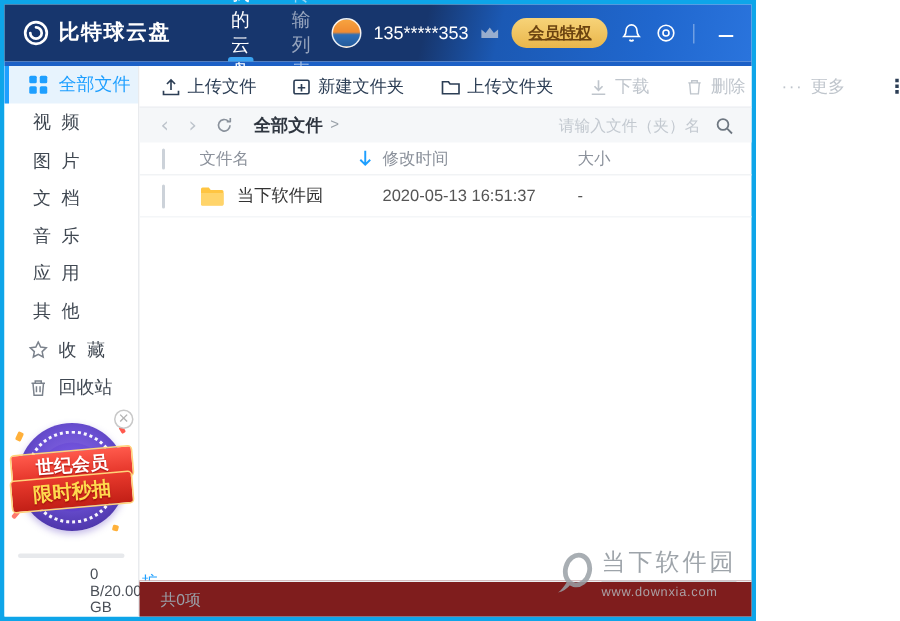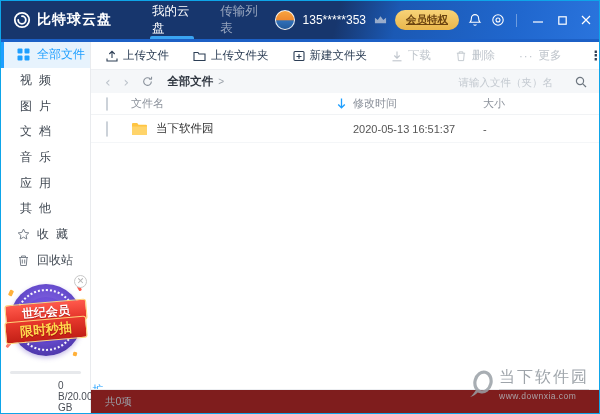--- a/index.html
+++ b/index.html
@@ -1,19 +1,19 @@
 <!DOCTYPE html>
 <html><head>
 <meta charset="utf-8">
 <style>
   * { margin:0; padding:0; box-sizing:border-box; }
   html,body { width:600px; height:414px; }
   body { font-family:"Liberation Sans","DejaVu Sans",sans-serif; font-size:12px; color:#333;
          overflow:hidden; background:#fff; }
-  .window { width:600px; height:414px; display:flex; flex-direction:column; border:1px solid #0ea5e9; }
+  .window { width:504px; height:414px; display:flex; flex-direction:column; border:3px solid #0ea5e9; }
 
   
   .header { height:38px; flex:0 0 38px; display:flex; align-items:center;
     background:linear-gradient(103deg,#17366d 0%,#17366d 56%,#1b59b4 66%,#2067ce 86%,#2a74dd 100%); }
   .logo { display:flex; align-items:center; gap:6px; padding:0 14px 0 12px; }
   .logo-icon { width:18px; height:18px; }
   .logo-text { color:#fff; font-size:14px; font-weight:bold; letter-spacing:1px; white-space:nowrap; }
   .tabs { display:flex; height:38px; margin-left:12px; }
   .tab { position:relative; padding:0 14px; display:flex; align-items:center; font-size:12.5px;
          color:rgba(255,255,255,.55); cursor:pointer; }
@@ -89,21 +89,21 @@
   .tbtn.disabled svg { stroke:#bfc5cc; }
   .kebab { margin-left:auto; color:#2c3e55; font-size:13px; font-weight:bold; cursor:pointer;
           letter-spacing:0; line-height:1; padding:0 4px; }
 
   .crumb-row { height:24px; flex:0 0 24px; background:#f5f7f9; border-top:1px solid #eef0f3;
           display:flex; align-items:center; padding:0 12px 0 14px; }
   .nav-arrow { color:#bcc3cb; font-size:14px; line-height:1; cursor:pointer; margin-right:13px; font-family:"DejaVu Sans",sans-serif; }
   .refresh { margin-right:14px; cursor:pointer; display:flex; }
   .crumb { font-size:11.5px; color:#2f3640; font-weight:bold; cursor:pointer; }
   .crumb-sep { font-size:10px; color:#9aa1a9; margin-left:5px; }
-  .searchbox { margin-left:auto; display:flex; align-items:center; gap:22px; }
+  .searchbox { margin-left:auto; display:flex; align-items:center; gap:10px; }
   .searchbox input { border:none; outline:none; background:transparent; text-align:right;
           font-size:10.5px; width:110px; color:#555; font-family:inherit; }
   .searchbox input::placeholder { color:#c3c9d0; }
 
   .tgrid { display:grid; grid-template-columns:40px 1fr 24px 130px 60px 56px; align-items:center; }
   .thead { height:22px; flex:0 0 22px; border-bottom:1px solid #f1f3f5; color:#8b919b; font-size:11px; }
   .thead .cb-cell, .trow .cb-cell { padding-left:15px; }
   .checkbox { width:12px; height:12px; border:1px solid #ccd2d9; border-radius:2px; background:#fff; cursor:pointer; }
   .trow { height:28px; flex:0 0 28px; border-bottom:1px solid #f4f6f8; cursor:pointer; }
   .name-cell { display:flex; align-items:center; gap:8px; min-width:0; }
@@ -250,31 +250,31 @@
 
       <div class="toolbar">
         <span class="tbtn">
           <svg width="12" height="12" viewBox="0 0 12 12" fill="none" stroke-width="1.1">
               <path d="M6 8 V1.5 M3.3 4 L6 1.3 L8.7 4"></path>
               <path d="M1 8.5 V11 H11 V8.5"></path>
             </svg>
           <span>上传文件</span>
         </span>
         <span class="tbtn">
-          <svg width="13" height="12" viewBox="0 0 13 12" fill="none" stroke-width="1.1">
-              <path d="M1 2.5 h4 l1 1.5 h6 v6.5 h-11 Z"></path>
-            </svg>
-          <span>上传文件夹</span>
-        </span>
-        <span class="tbtn">
           <svg width="12" height="12" viewBox="0 0 12 12" fill="none" stroke-width="1.1">
               <rect x="1" y="1.5" width="10" height="9" rx="1"></rect>
               <path d="M6 4 V9 M3.5 6.5 H8.5"></path>
             </svg>
           <span>新建文件夹</span>
+        </span>
+        <span class="tbtn">
+          <svg width="13" height="12" viewBox="0 0 13 12" fill="none" stroke-width="1.1">
+              <path d="M1 2.5 h4 l1 1.5 h6 v6.5 h-11 Z"></path>
+            </svg>
+          <span>上传文件夹</span>
         </span>
         <span class="tbtn disabled">
           <svg width="12" height="12" viewBox="0 0 12 12" fill="none" stroke-width="1.1">
               <path d="M6 1.5 V8 M3.3 5.5 L6 8.2 L8.7 5.5"></path>
               <path d="M1.5 10.8 H10.5"></path>
             </svg>
           <span>下载</span>
         </span>
         <span class="tbtn disabled">
           <svg width="12" height="12" viewBox="0 0 13 13" fill="none" stroke-width="1">

